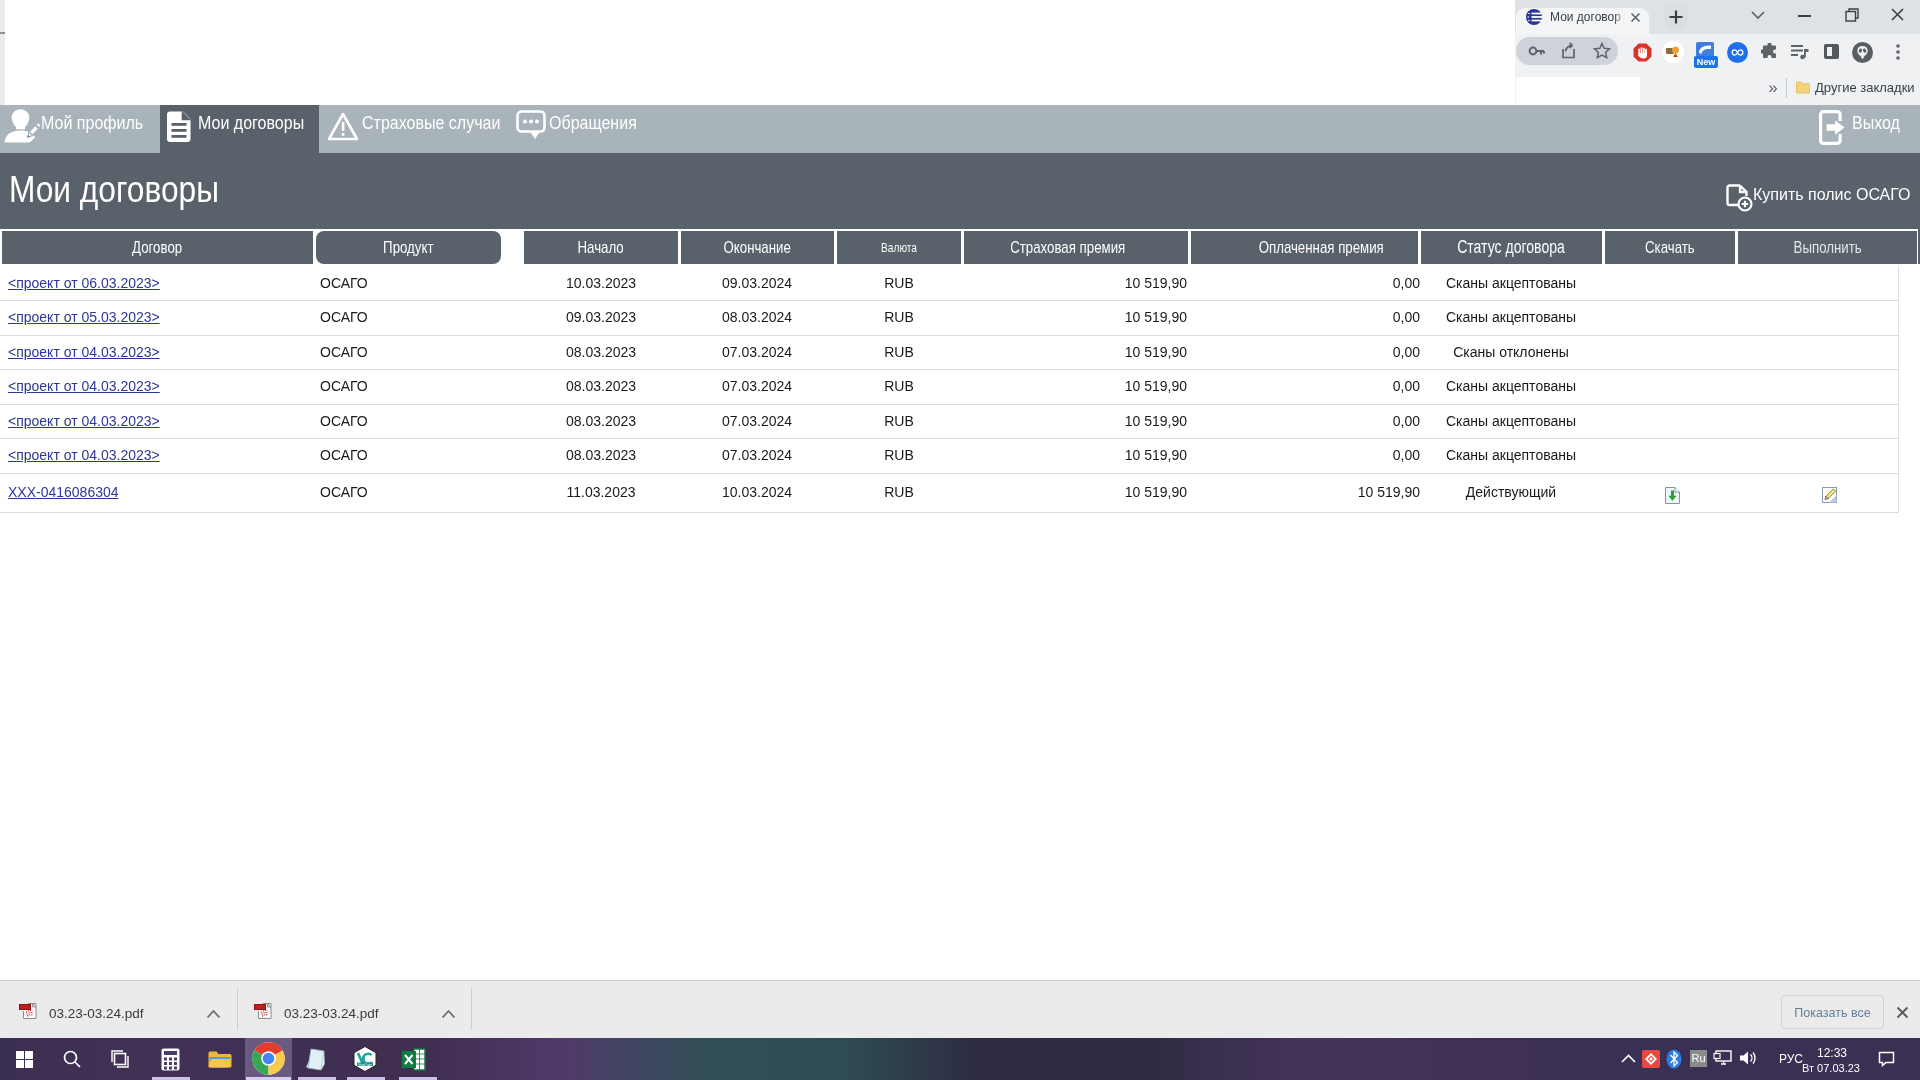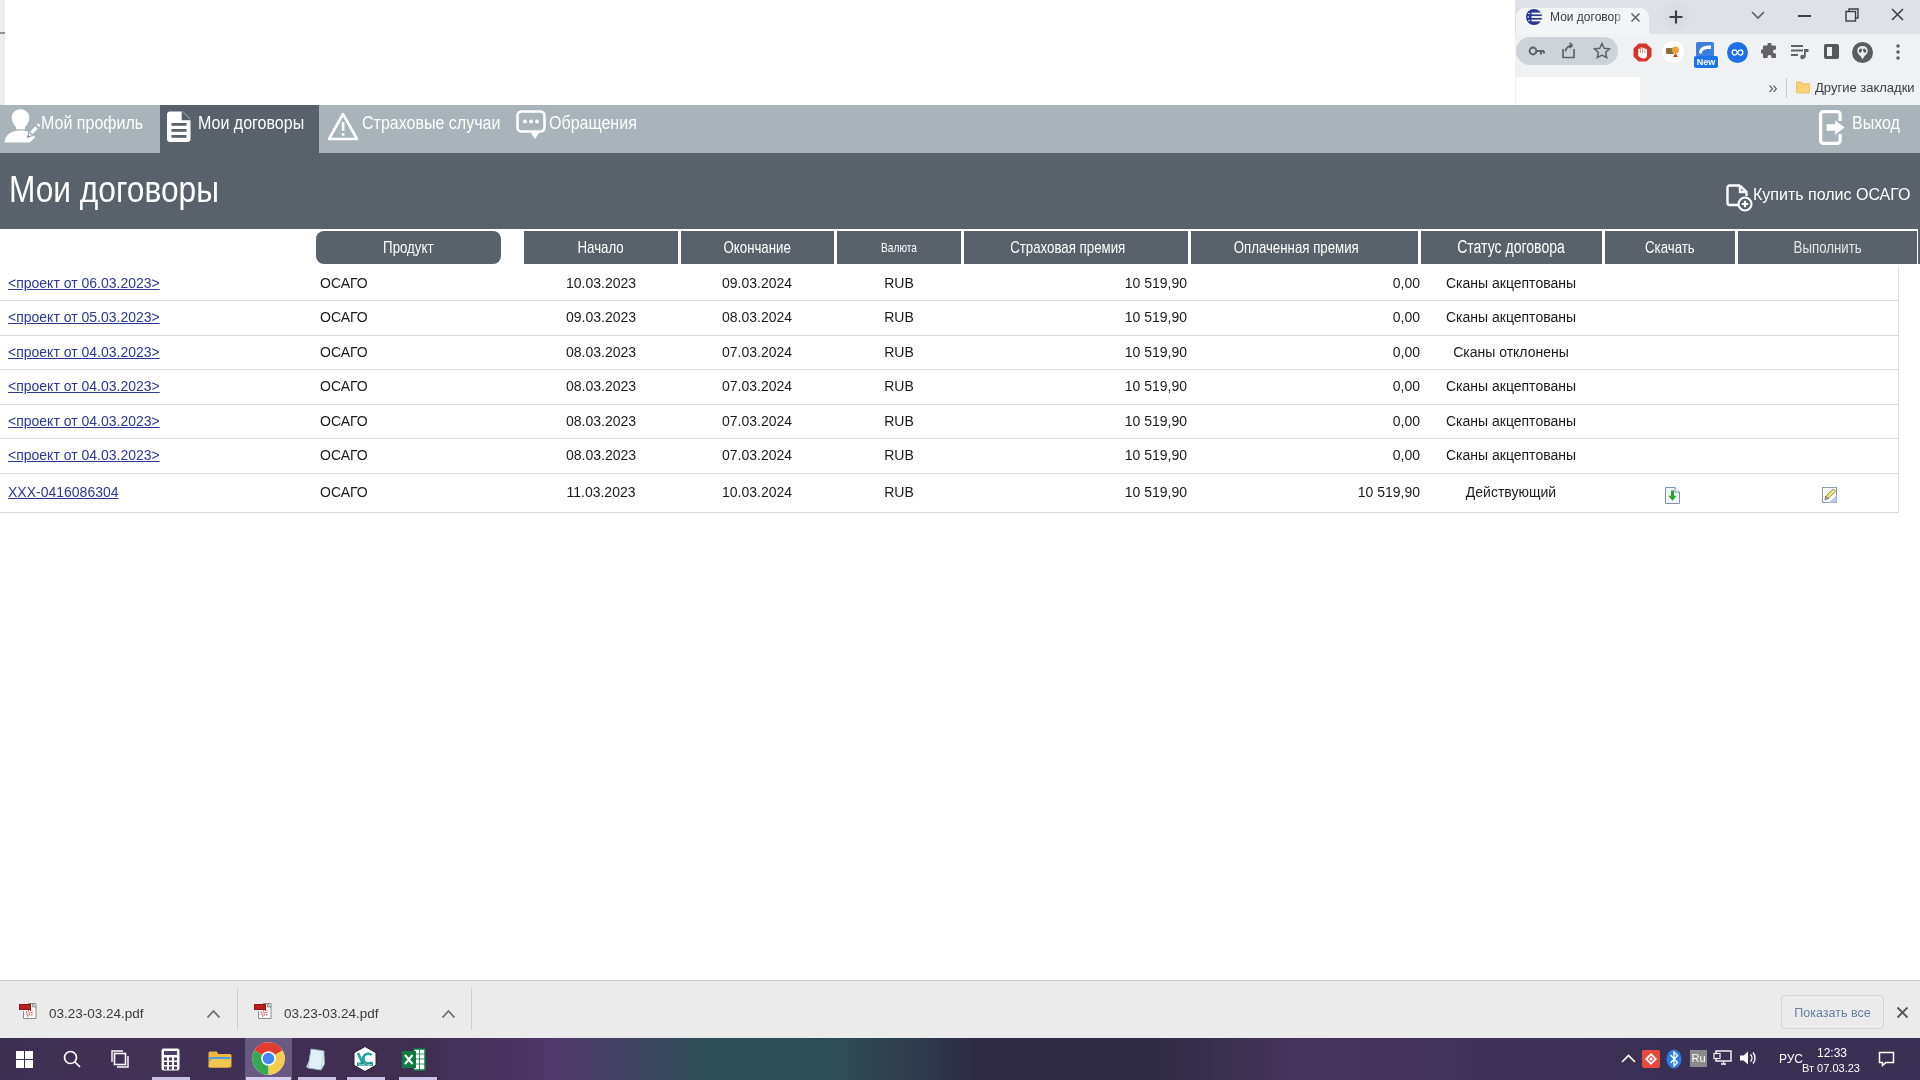--- a/index.html
+++ b/index.html
@@ -177,26 +177,27 @@
   <div class="abs" style="left:9px;top:172px;font-size:36px;line-height:36px;color:#fff;transform:scaleX(0.88);transform-origin:0 0;white-space:nowrap;">Мои договоры</div>
 
   <svg class="abs" style="left:1726px;top:184px;" width="27" height="28" viewBox="0 0 27 28">
     <path d="M14 1.5 H3.5 a2 2 0 0 0 -2 2 V19 a2 2 0 0 0 2 2 H12 M14 1.5 L20.5 8 V12 M14 1.5 V8 H20.5" fill="none" stroke="#fff" stroke-width="2.4"></path>
     <circle cx="19" cy="20" r="6.5" fill="none" stroke="#fff" stroke-width="2.2"></circle>
     <path d="M19 16.8 V23.2 M15.8 20 H22.2" stroke="#fff" stroke-width="2.2"></path>
   </svg>
   <div class="abs" style="left:1753px;top:186px;font-size:16px;line-height:17px;color:#fff;white-space:nowrap;">Купить полис ОСАГО</div>
 
   <div id="thead" class="abs" style="left:0;top:231px;width:1920px;height:33px;">
+      <div class="abs" style="left:2px;top:0;width:311px;height:33px;background:#59626a;color:#fff;font-size:17px;line-height:33px;text-align:center;"><span style="display:inline-block;transform:scaleX(0.78);transform-origin:50% 50%;white-space:nowrap;">Договор</span></div>
       <div class="abs" style="left:316px;top:0;width:185px;height:33px;background:#59626a;color:#fff;font-size:17px;line-height:33px;text-align:center;border-radius:8px;"><span style="display:inline-block;transform:scaleX(0.78);transform-origin:50% 50%;white-space:nowrap;">Продукт</span></div>
       <div class="abs" style="left:524px;top:0;width:153.5px;height:33px;background:#59626a;color:#fff;font-size:17px;line-height:33px;text-align:center;"><span style="display:inline-block;transform:scaleX(0.78);transform-origin:50% 50%;white-space:nowrap;">Начало</span></div>
       <div class="abs" style="left:680.5px;top:0;width:153px;height:33px;background:#59626a;color:#fff;font-size:17px;line-height:33px;text-align:center;"><span style="display:inline-block;transform:scaleX(0.78);transform-origin:50% 50%;white-space:nowrap;">Окончание</span></div>
       <div class="abs" style="left:837px;top:0;width:123.5px;height:33px;background:#59626a;color:#fff;font-size:13px;line-height:33px;text-align:center;"><span style="display:inline-block;transform:scaleX(0.78);transform-origin:50% 50%;white-space:nowrap;">Валюта</span></div>
       <div class="abs" style="left:963.5px;top:0;width:224px;height:33px;background:#59626a;color:#fff;font-size:17px;line-height:33px;text-align:center;padding-right:16px;"><span style="display:inline-block;transform:scaleX(0.78);transform-origin:50% 50%;white-space:nowrap;">Страховая премия</span></div>
-      <div class="abs" style="left:1190.5px;top:0;width:227px;height:33px;background:#59626a;color:#fff;font-size:17px;line-height:33px;text-align:center;padding-right:16px;"><span style="display:inline-block;transform:scaleX(0.78);transform-origin:50% 50%;white-space:nowrap;">Оплаченная премия</span></div>
+      <div class="abs" style="left:1190.5px;top:0;width:227px;height:33px;background:#59626a;color:#fff;font-size:17px;line-height:33px;text-align:right;padding-right:16px;"><span style="display:inline-block;transform:scaleX(0.78);transform-origin:50% 50%;white-space:nowrap;">Оплаченная премия</span></div>
       <div class="abs" style="left:1420.5px;top:0;width:181px;height:33px;background:#59626a;color:#fff;font-size:18px;line-height:33px;text-align:center;"><span style="display:inline-block;transform:scaleX(0.78);transform-origin:50% 50%;white-space:nowrap;">Статус договора</span></div>
       <div class="abs" style="left:1604.5px;top:0;width:130px;height:33px;background:#59626a;color:#fff;font-size:17px;line-height:33px;text-align:center;"><span style="display:inline-block;transform:scaleX(0.78);transform-origin:50% 50%;white-space:nowrap;">Скачать</span></div>
       <div class="abs" style="left:1737.5px;top:0;width:179.5px;height:33px;background:#59626a;color:#e5e5e5;font-size:17px;line-height:33px;text-align:center;"><span style="display:inline-block;transform:scaleX(0.78);transform-origin:50% 50%;white-space:nowrap;">Выполнить</span></div>
       <div class="abs" style="left:1918px;top:0;width:2px;height:33px;background:#59626a;"></div>
     </div>
   <div id="tbody" class="abs" style="left:0;top:266px;width:1920px;height:247px;">
       <div class="abs" style="left:0;top:0px;width:1898px;height:35px;border-bottom:1px solid #d9d9d9;"></div>
       <div class="abs row-txt" style="left:8px;top:8.5px;"><a style="color:#2e3797;">&lt;проект от 06.03.2023&gt;</a></div>
       <div class="abs row-txt" style="left:320px;top:8.5px;">ОСАГО</div>
       <div class="abs row-txt" style="left:524px;top:8.5px;width:154px;text-align:center;">10.03.2023</div>

